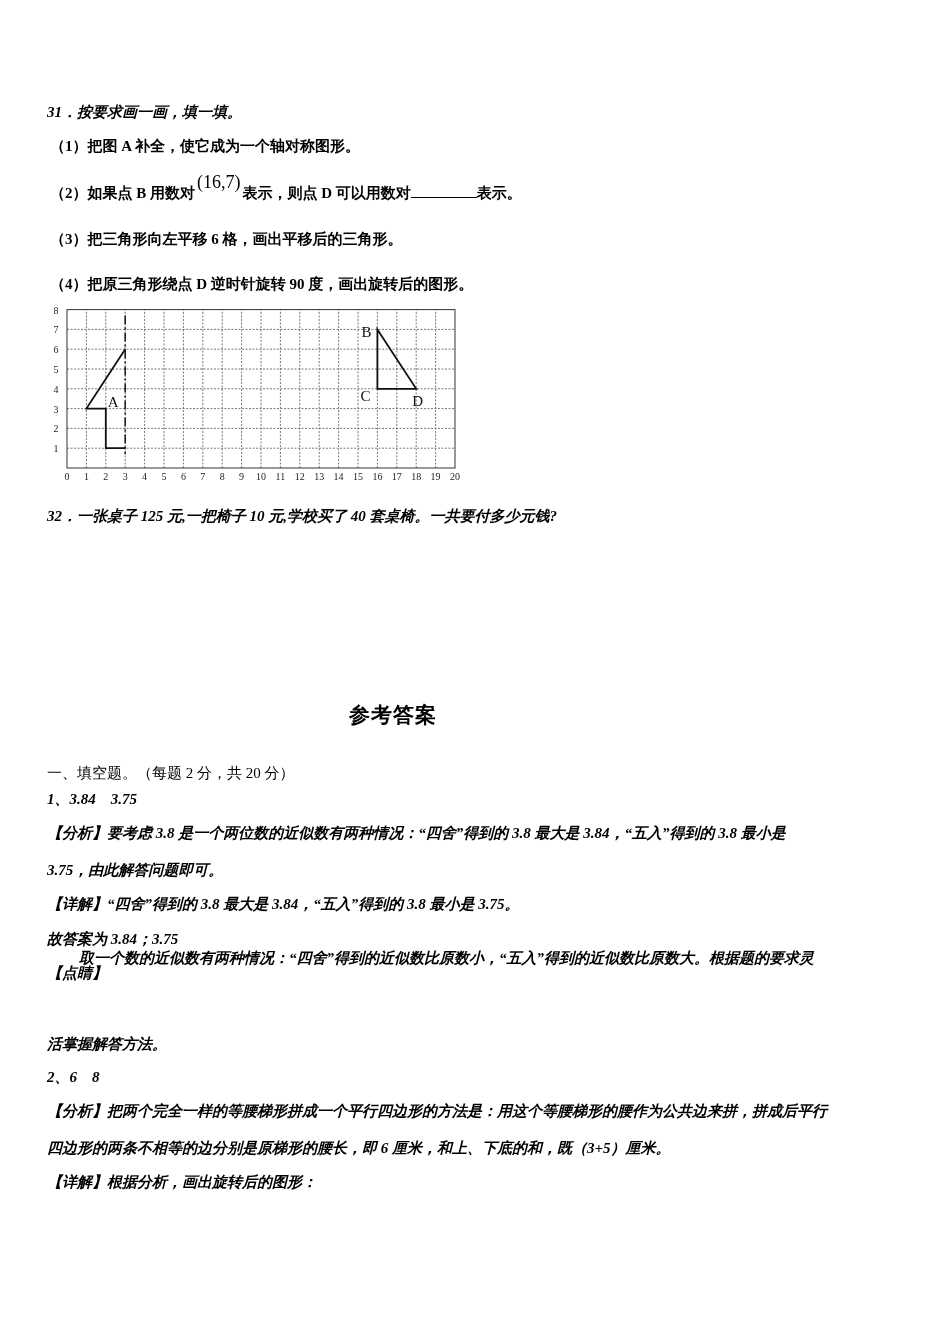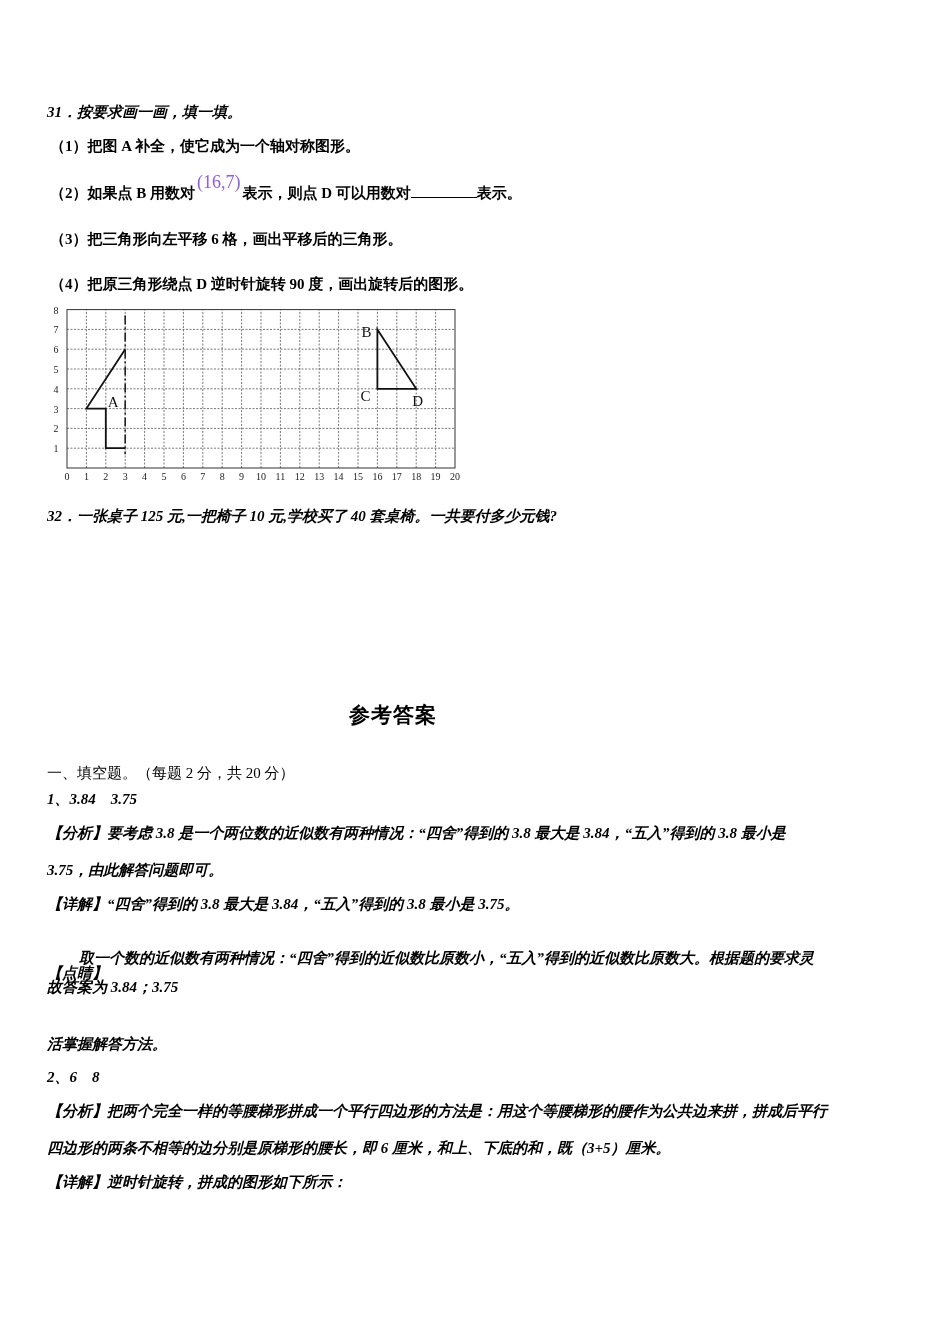--- a/index.html
+++ b/index.html
@@ -1,21 +1,21 @@
 <!DOCTYPE html>
 <html><head>
 <meta charset="utf-8">
 <style>
   html, body { margin: 0; padding: 0; background: #ffffff; }
   body { width: 950px; height: 1344px; position: relative; overflow: hidden;
          font-family: "Liberation Serif", "DejaVu Serif", serif; color: #000; }
   .line { position: absolute; left: 47px; font-size: 15px; white-space: nowrap; line-height: 20px; }
   .bold { font-weight: bold; font-style: italic; }
   .sub { left: 50px; font-weight: bold; }
-  .pair { font-family: "Liberation Serif", serif; font-weight: normal; font-size: 18px; color: #8b5cf6;
+  .pair { font-family: "Liberation Serif", serif; font-weight: normal; font-size: 18px; color: #000000;
           position: relative; top: -10px; margin: 0 2px; }
   .blank { display: inline-block; width: 66px; border-bottom: 1.5px solid #000; height: 14px; vertical-align: baseline; }
   .title { position: absolute; left: 0; width: 786px; text-align: center; top: 701px;
            font-size: 21px; font-weight: bold; font-family: "DejaVu Sans", sans-serif; letter-spacing: 1px; }
   .ans { font-family: "Liberation Serif", serif; font-size: 15px; }
   .grid-wrap { position: absolute; left: 40px; top: 300px; }
   .tag { font-weight: bold; margin-top: 32px; }
 </style>
 </head>
 <body>
@@ -110,25 +110,25 @@
 
 <div class="line ans" style="top:763px;">一、填空题。（每题 2 分，共 20 分）</div>
 <div class="line ans bold" style="top:789px;">1、3.84　3.75</div>
 <div class="line ans bold" style="top:823px;">
   <span class="tag">【分析】</span><span>要考虑 3.8 是一个两位数的近似数有两种情况：“四舍”得到的 3.8 最大是 3.84，“五入”得到的 3.8 最小是</span>
 </div>
 <div class="line ans bold" style="top:860px;">3.75，由此解答问题即可。</div>
 <div class="line ans bold" style="top:894px;">
   <span class="tag">【详解】</span><span>“四舍”得到的 3.8 最大是 3.84，“五入”得到的 3.8 最小是 3.75。</span>
 </div>
-<div class="line ans bold" style="top:929px;margin-top:48px;">故答案为 3.84；3.75</div>
+<div class="line ans bold" style="top:929px;">故答案为 3.84；3.75</div>
 <div class="line ans bold" style="top:963px;">【点睛】</div>
 <div class="line ans bold" style="top:948px;margin-left:32px;">取一个数的近似数有两种情况：“四舍”得到的近似数比原数小，“五入”得到的近似数比原数大。根据题的要求灵</div>
 <div class="line ans bold" style="top:1034px;">活掌握解答方法。</div>
 
 <div class="line ans bold" style="top:1067px;">2、6　8</div>
 <div class="line ans bold" style="top:1101px;">
   <span class="tag">【分析】</span><span>把两个完全一样的等腰梯形拼成一个平行四边形的方法是：用这个等腰梯形的腰作为公共边来拼，拼成后平行</span>
 </div>
 <div class="line ans bold" style="top:1138px;">四边形的两条不相等的边分别是原梯形的腰长，即 6 厘米，和上、下底的和，既（3+5）厘米。</div>
 <div class="line ans bold" style="top:1172px;">
-  <span class="tag">【详解】</span><span>逆时针旋转，拼成的图形如下所示：</span>
+  <span class="tag">【详解】</span><span>根据分析，画出旋转后的图形：</span>
 </div>
 
 </body></html>

